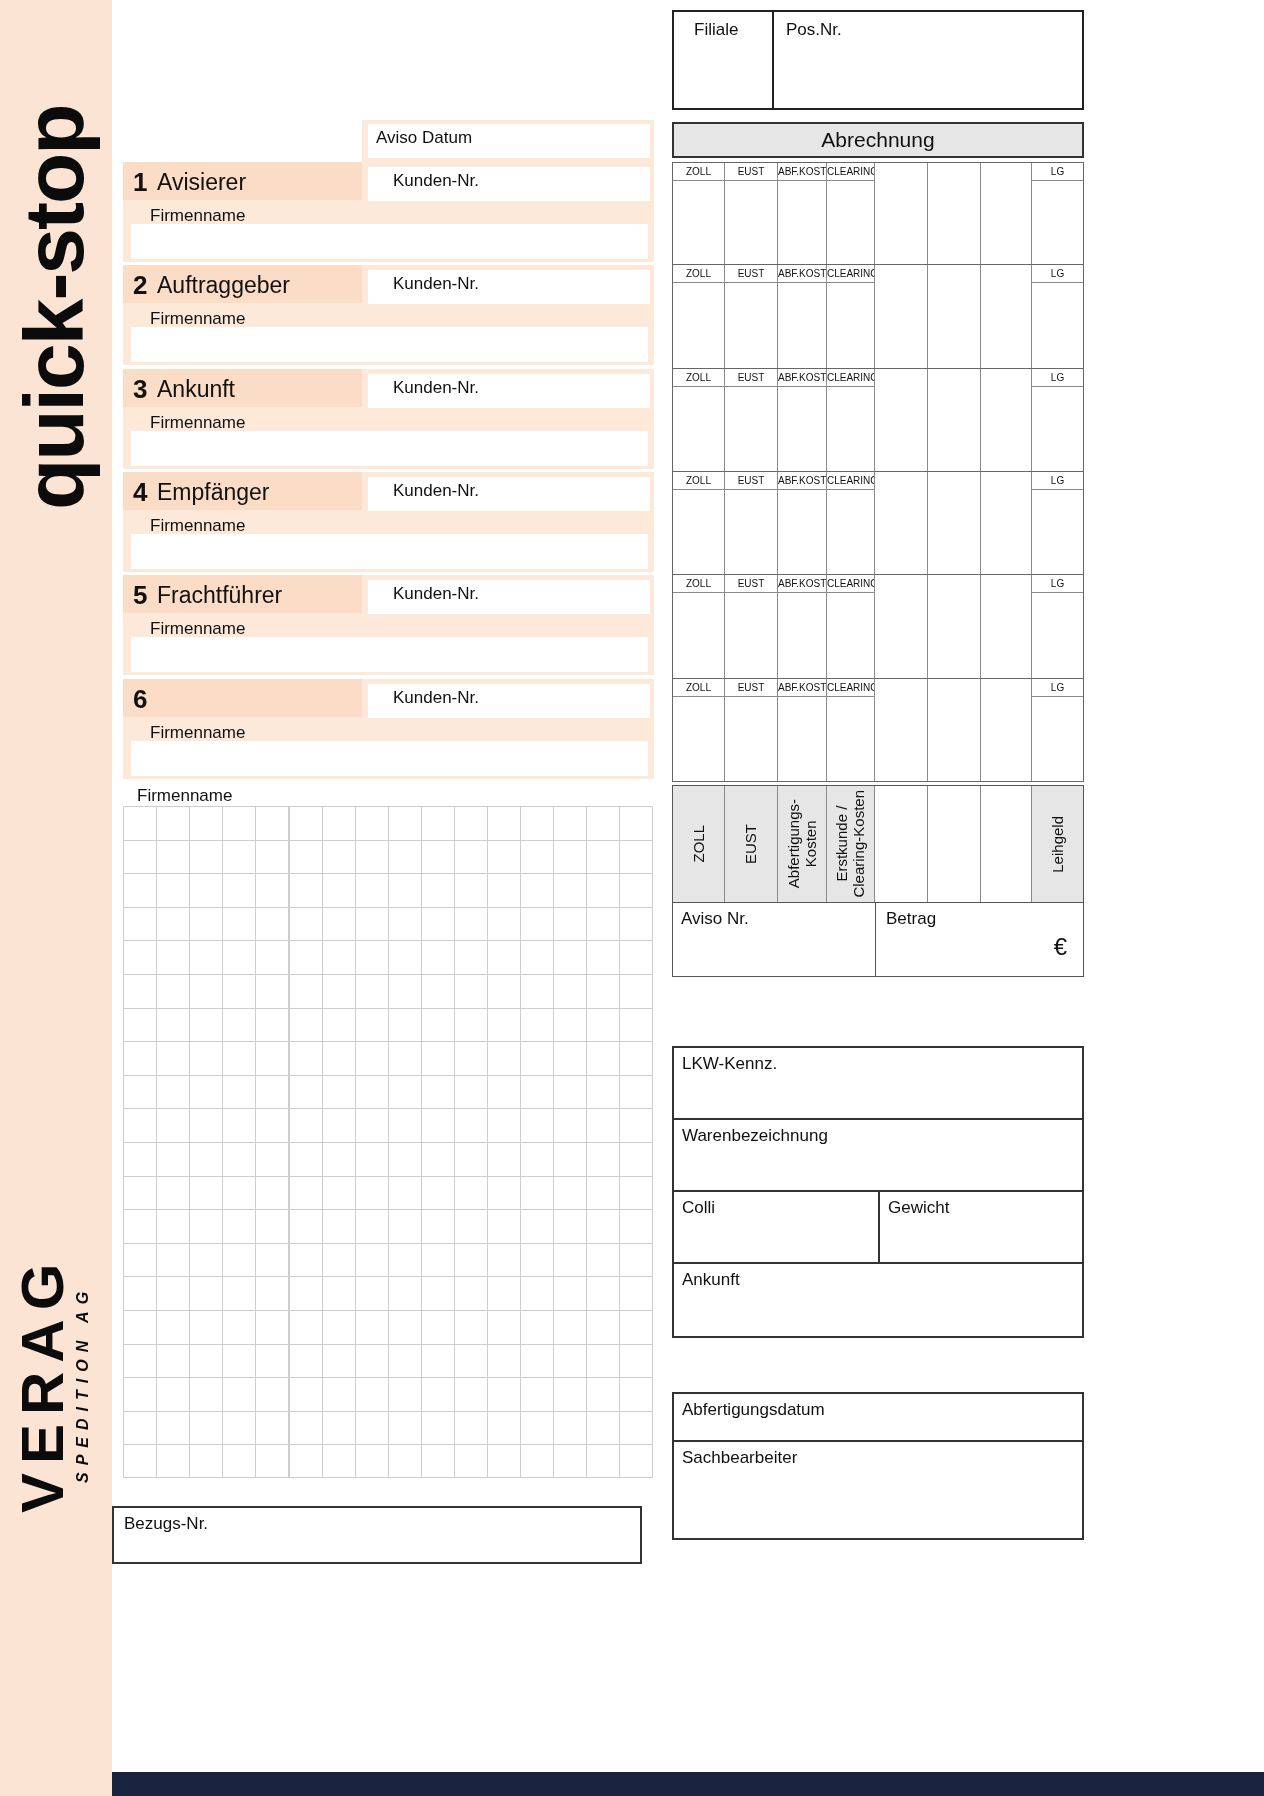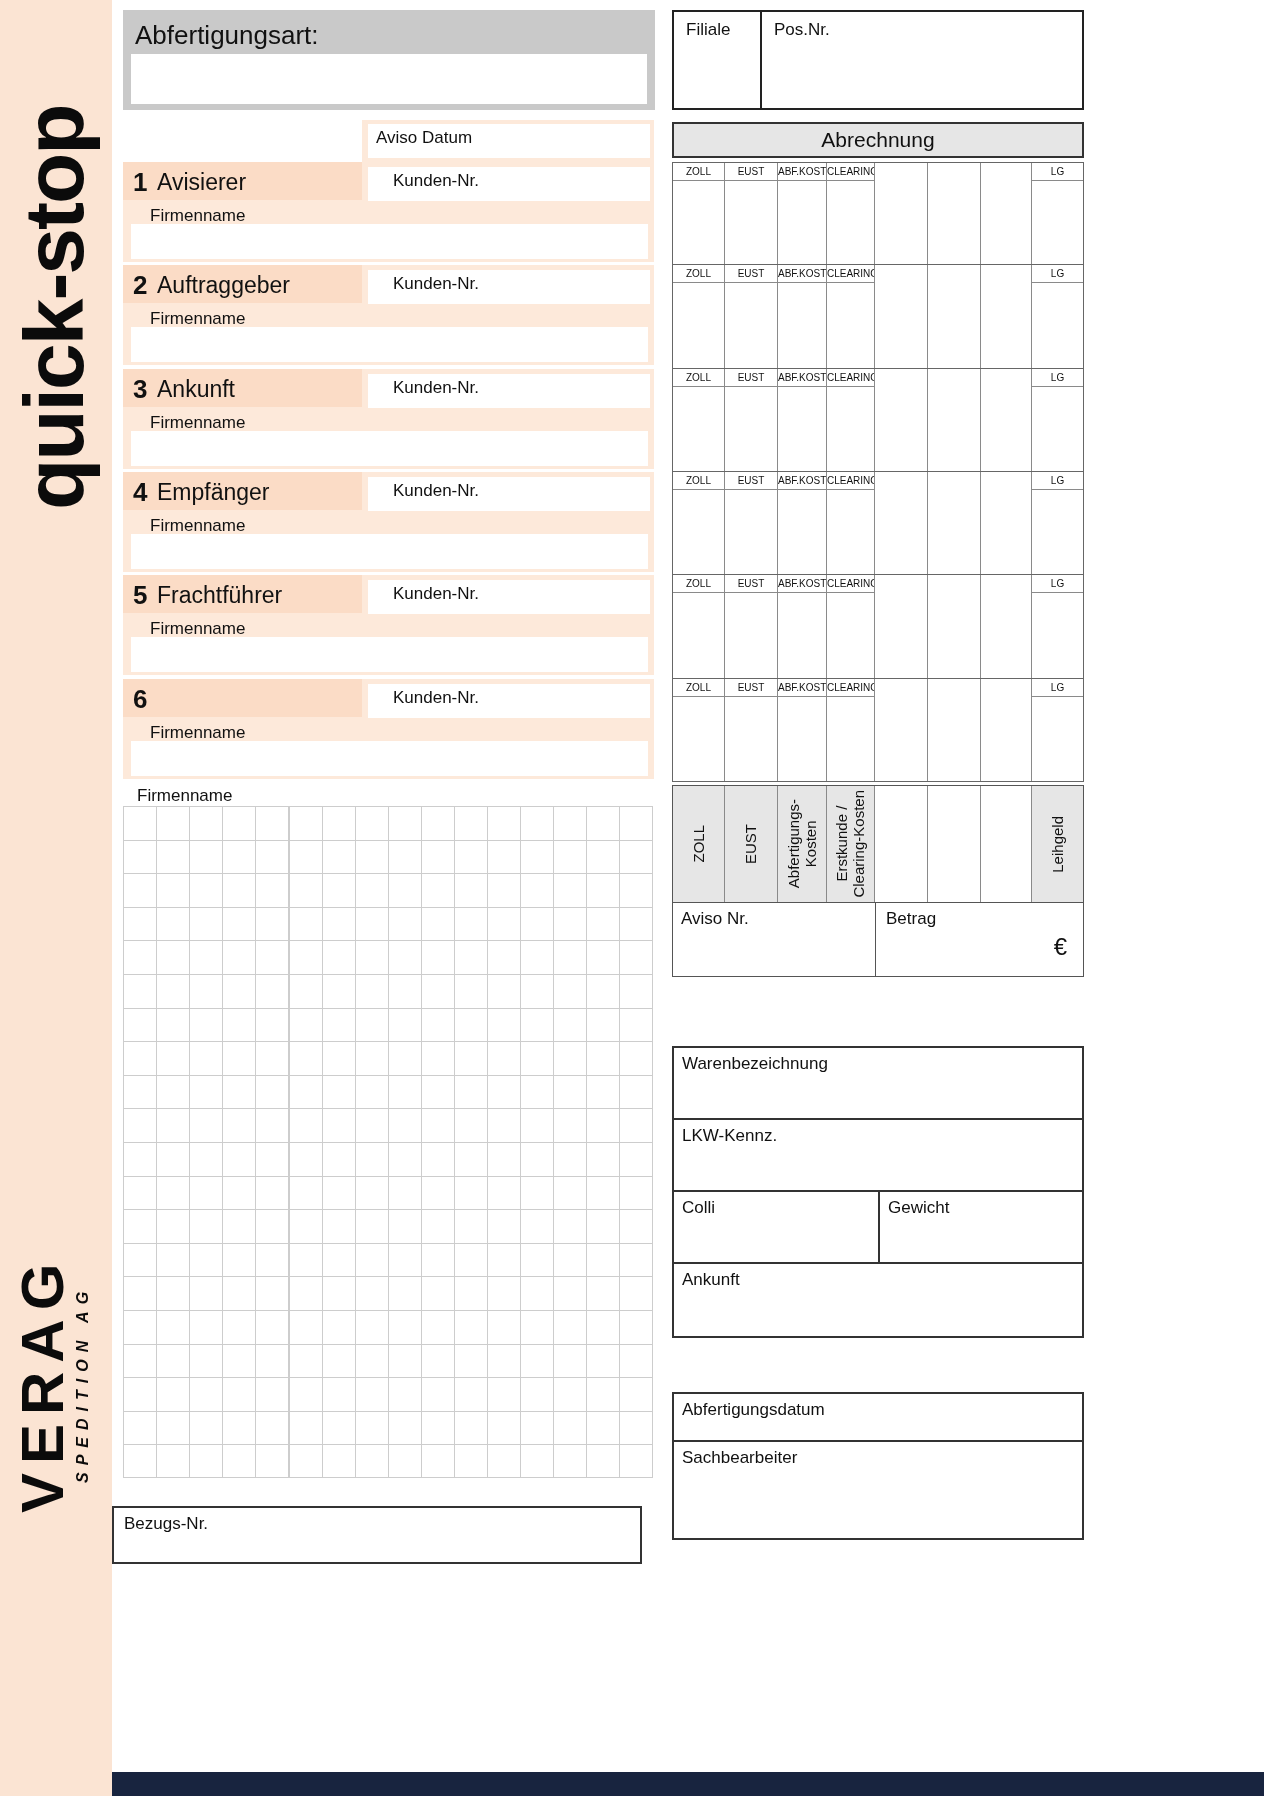--- a/index.html
+++ b/index.html
@@ -13,21 +13,21 @@
   .vert{writing-mode:vertical-rl;transform:rotate(180deg)}
   .logo{left:6px;top:34px;width:102px;height:548px;font-size:84px;font-weight:700;letter-spacing:-2px;color:#0b0b0b;text-align:center}
   .verag{left:8px;top:1238px;width:64px;height:292px;font-size:60px;font-weight:700;letter-spacing:9px;color:#0b0b0b;text-align:center}
   .verag-sub{left:74px;top:1238px;width:24px;height:292px;font-size:16px;font-weight:700;font-style:italic;letter-spacing:7px;color:#0b0b0b;text-align:center}
 
   
   .abfart{left:123px;top:10px;width:532px;height:100px;background:#c9c9c9}
   .abfart-label{position:absolute;left:12px;top:10px;font-size:26px}
   .abfart-input{position:absolute;left:8px;top:44px;width:516px;height:50px;background:#fff}
   .filiale{left:672px;top:10px;width:412px;height:100px;border:2px solid #222;background:#fff;display:flex}
-  .filiale-cell{width:88px;border-right:2px solid #222;padding:8px 12px;font-size:17px}
+  .filiale-cell{width:100px;border-right:2px solid #222;padding:8px 20px;font-size:17px}
   .posnr-cell{flex:1;padding:8px 12px;font-size:17px}
 
   
   .aviso{left:362px;top:120px;width:292px;height:42px;background:#fde9da}
   .aviso-input{position:absolute;left:6px;top:4px;width:282px;height:34px;background:#fff;padding:4px 8px;font-size:17px}
 
   
   .abr-header{left:672px;top:122px;width:412px;height:36px;background:#e6e6e6;border:2px solid #333;text-align:center;font-size:21px;line-height:31px}
   .arow{left:672px;width:412px;background:#fff;border:1px solid #666;border-top:none;display:flex}
   .arow.first{border-top:1px solid #666}
@@ -90,24 +90,20 @@
 </head>
 <body>
 
 <div class="page">
 
   <div class="abs left-strip"></div>
   <div class="abs vert logo">quick-stop</div>
   <div class="abs vert verag">VERAG</div>
   <div class="abs vert verag-sub">SPEDITION AG</div>
 
-  <div class="abs abfart">
-    <div class="abfart-label">Abfertigungsart:</div>
-    <div class="abfart-input"></div>
-  </div>
 
   <div class="abs filiale">
     <div class="filiale-cell"><span>Filiale</span></div>
     <div class="posnr-cell"><span>Pos.Nr.</span></div>
   </div>
 
   <div class="abs aviso">
     <div class="aviso-input"><span>Aviso Datum</span></div>
   </div>
 
@@ -315,24 +311,24 @@
   <div class="abs beleg">
     <div class="beleg-cell"><span>Aviso Nr.</span></div>
     <div class="betrag-cell">
       <span>Betrag</span>
       <span class="euro">€</span>
     </div>
   </div>
 
   <div class="abs lkw">
     <div class="lkw-row">
+      <span class="box-label">LKW-Kennz.</span>
+    </div>
+    <div class="lkw-row">
       <span class="box-label">Warenbezeichnung</span>
-    </div>
-    <div class="lkw-row">
-      <span class="box-label">LKW-Kennz.</span>
     </div>
     <div class="lkw-row split">
       <div class="half">
           <span class="box-label">Colli</span>
         </div>
       <div class="half">
           <span class="box-label">Gewicht</span>
         </div>
     </div>
     <div class="lkw-row split">

